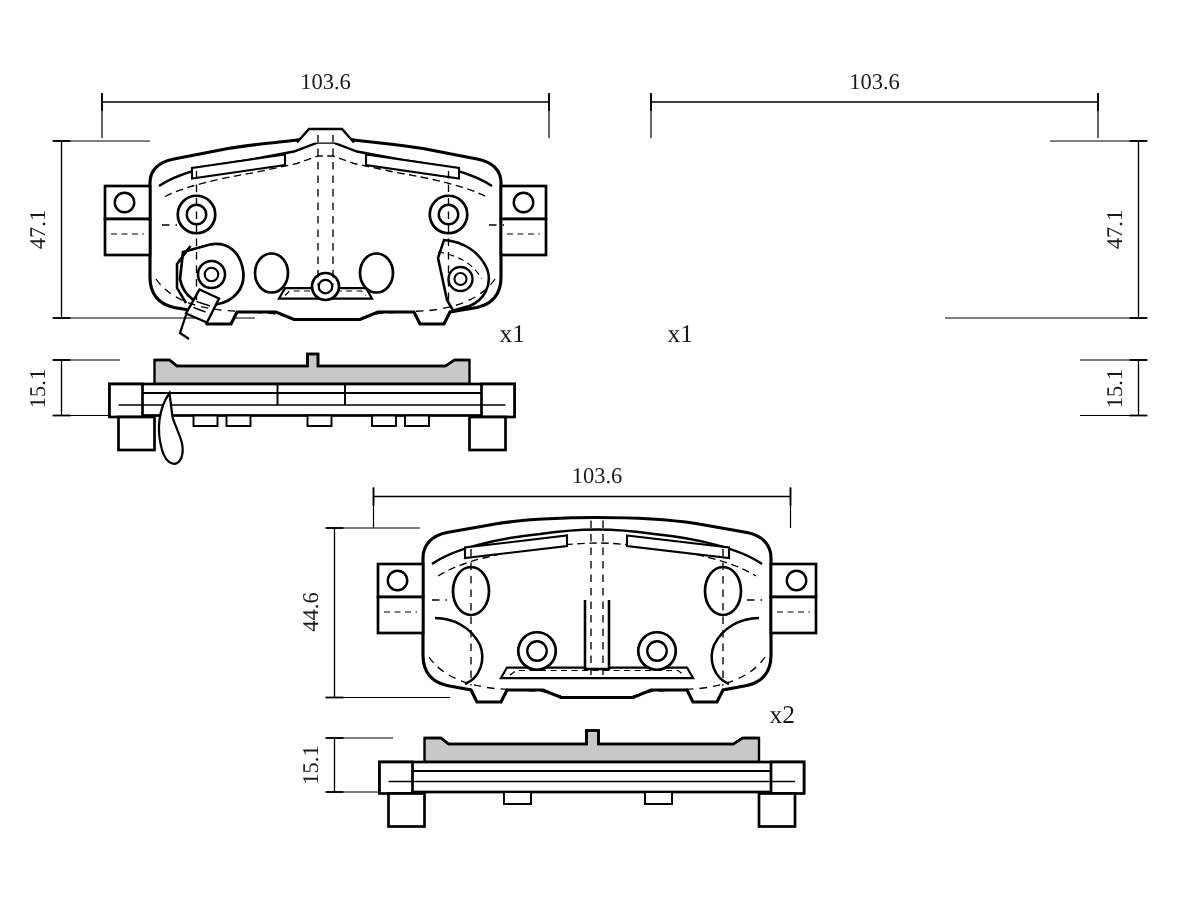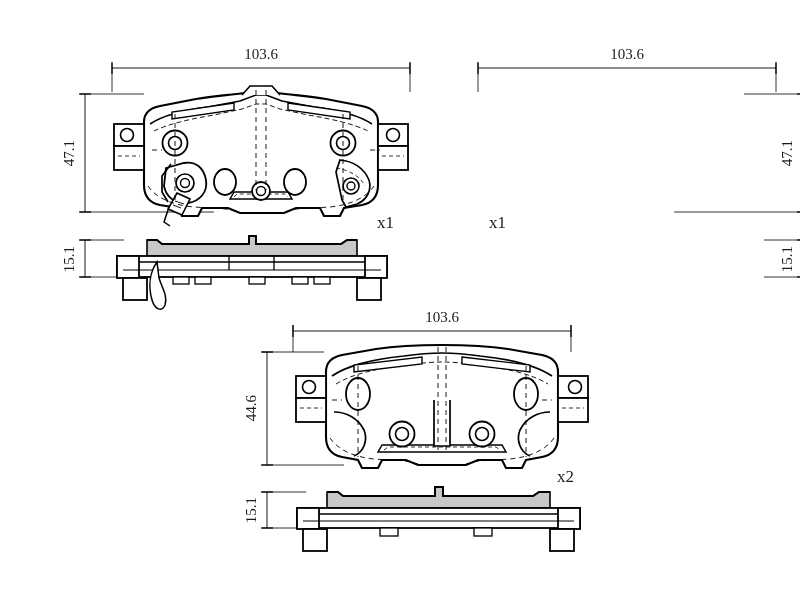--- a/index.html
+++ b/index.html
@@ -14,21 +14,20 @@
     position: relative;
     overflow: hidden;
     font-family: "Liberation Serif", serif;
   }
   #sheet {
     position: absolute;
     left: 0;
     top: 0;
     width: 704px;
     height: 600px;
-    padding-left: 44px;
   }
   svg { display: block; }
   text {
     font-family: "Liberation Serif", serif;
     fill: #1a1a1a;
   }
   .dim-text { font-size: 15px; }
   .qty-text { font-size: 17px; }
 </style>
 </head>

